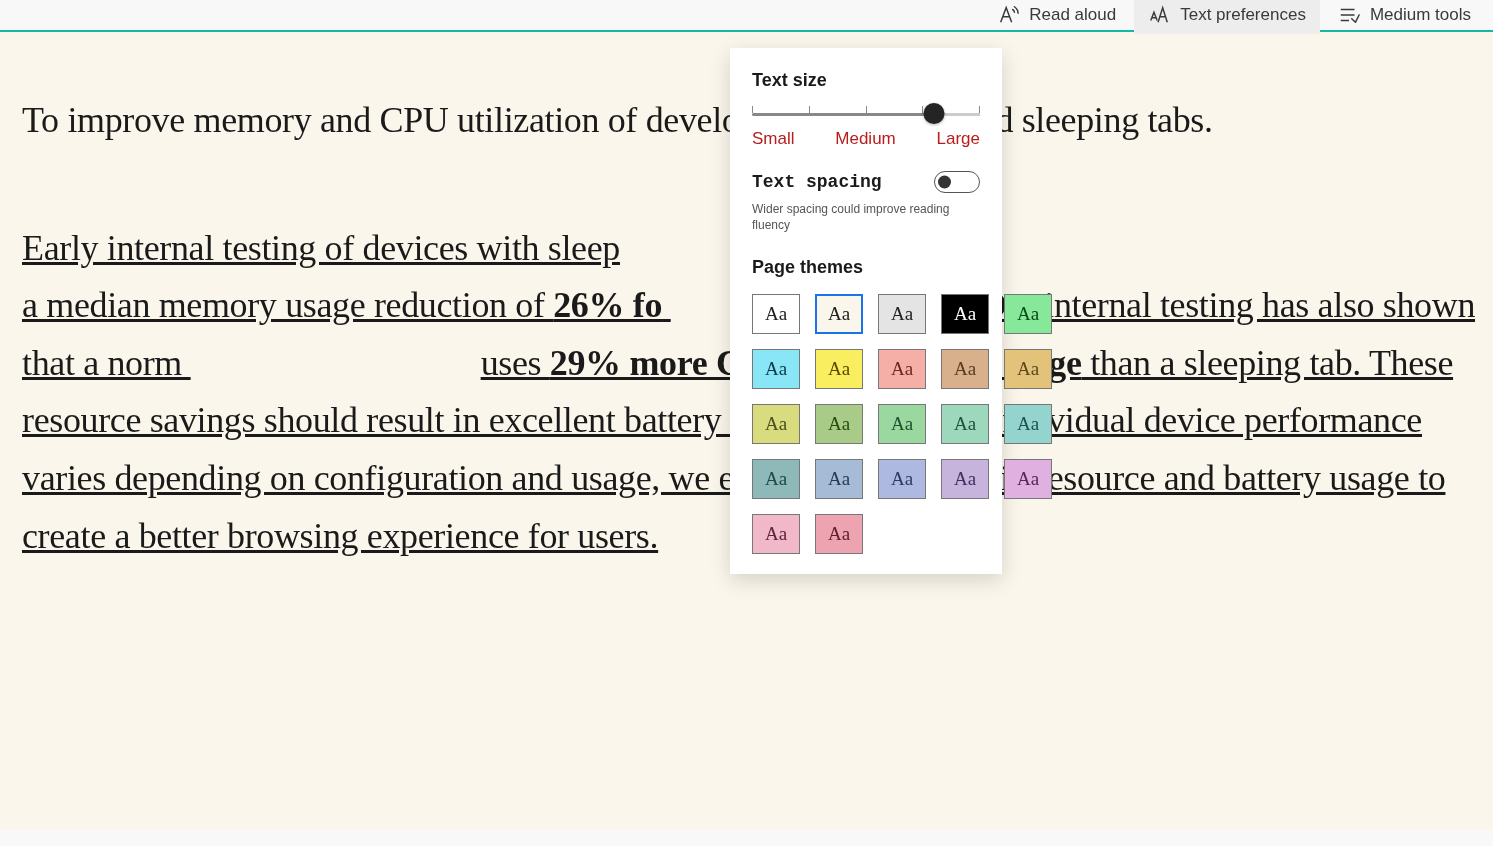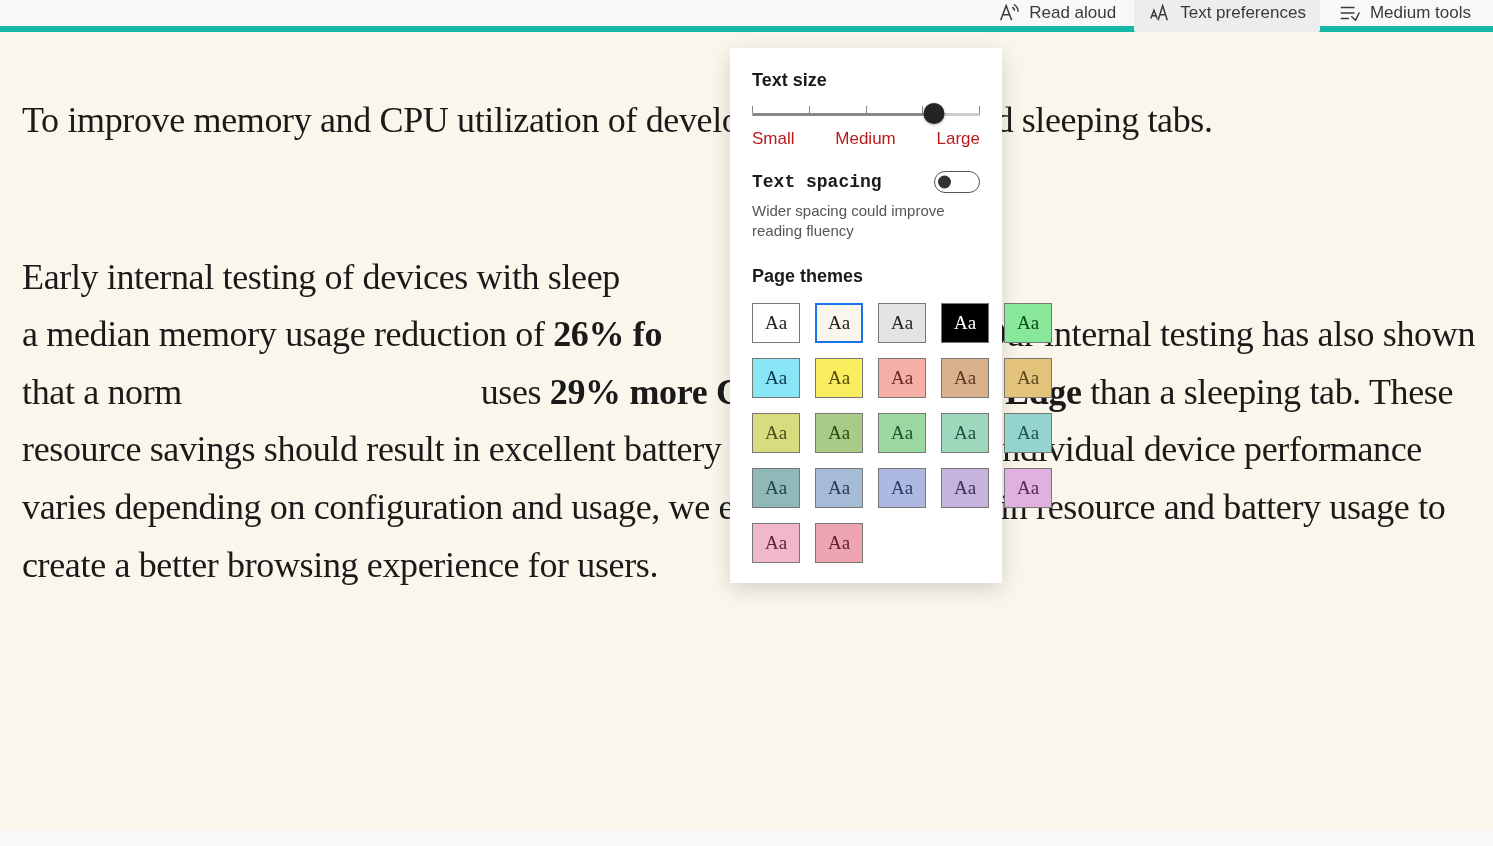--- a/index.html
+++ b/index.html
@@ -7,21 +7,21 @@
     font-family: "Segoe UI", -apple-system, sans-serif;
     background: #f8f8f8;
     width: 1493px;
     height: 846px;
     overflow: hidden;
     position: relative;
   }
   .toolbar {
     height: 32px;
     background: #f8f8f8;
-    border-bottom: 6px solid #14b8a6;
+    border-bottom: 2px solid #14b8a6;
     display: flex;
     justify-content: flex-end;
     align-items: center;
     padding-right: 8px;
     gap: 4px;
   }
   .tool-btn {
     display: flex;
     align-items: center;
     gap: 10px;
@@ -38,21 +38,21 @@
   .content {
     background: #faf6eb;
     padding: 60px 0 0 22px;
     height: calc(846px - 48px);
     font-family: Georgia, "Times New Roman", serif;
     font-size: 36px;
     line-height: 1.6;
     color: #1a1a1a;
     letter-spacing: -0.01em;
   }
-  .content .para2 { margin-top: 99px; }
+  .content .para2 { margin-top: 70px; text-decoration: underline; }
   .content strong { font-weight: 700; }
   .panel {
     position: absolute;
     top: 48px;
     left: 730px;
     width: 272px;
     background: #fff;
     padding: 22px 22px 20px 22px;
     box-shadow: 0 6px 20px rgba(0,0,0,0.15);
     font-family: "Segoe UI", sans-serif;
@@ -87,21 +87,21 @@
   .spacing-row { display:flex; justify-content:space-between; align-items:center; }
   .spacing-row h4 { margin-bottom:0;font-family:Liberation Mono, monospace; }
   .toggle {
     width:46px; height:22px; border:1.5px solid #555; border-radius:20px;
     position:relative; background:#fff;
   }
   .toggle::after {
     content:""; position:absolute; left:3px; top:50%; transform:translateY(-50%);
     width:13px; height:13px; background:#333; border-radius:50%;
   }
-  .spacing-desc { font-size:15px; color:#555; margin:8px 0 24px 0; line-height:1.35; }
+  .spacing-desc { font-size:12px; color:#555; margin:8px 0 24px 0; line-height:1.35; }
   .themes-grid {
     display:grid;
     grid-template-columns: repeat(5, 48px);
     gap: 15px 15px;
   }
   .theme-swatch {
     width:48px; height:40px; border:1px solid #777;
     display:flex; align-items:center; justify-content:center;
     font-size:19px; cursor:pointer; font-family: Georgia, serif;
   }

